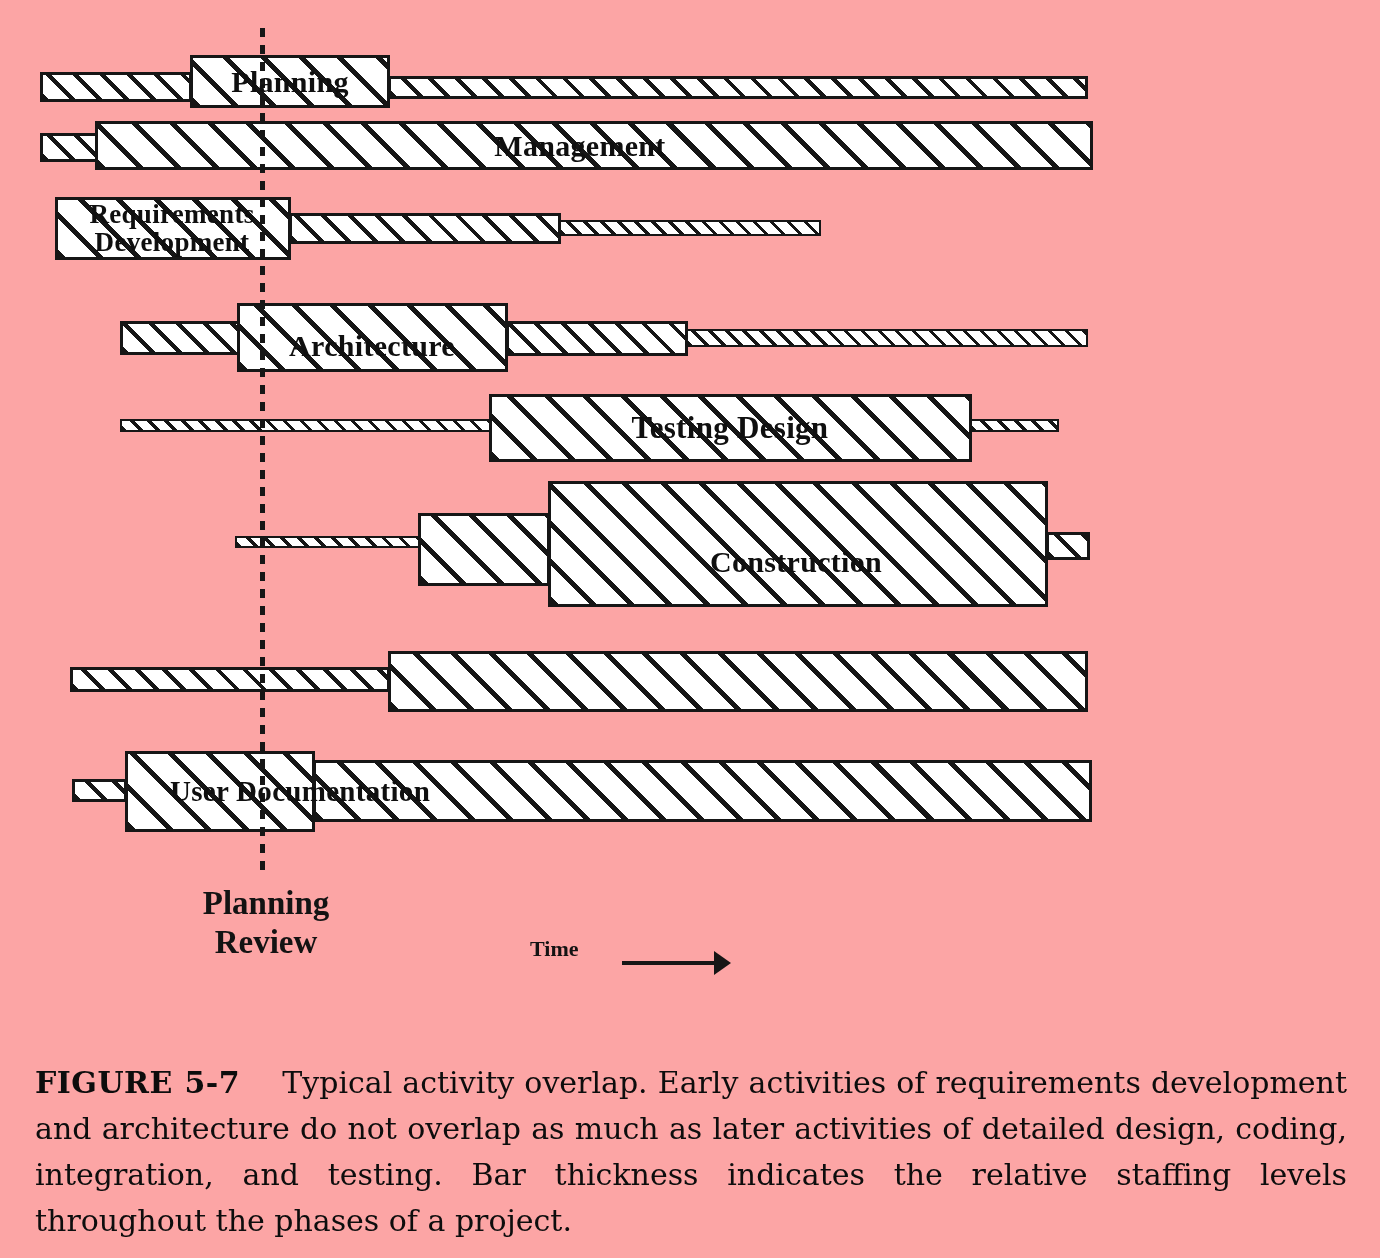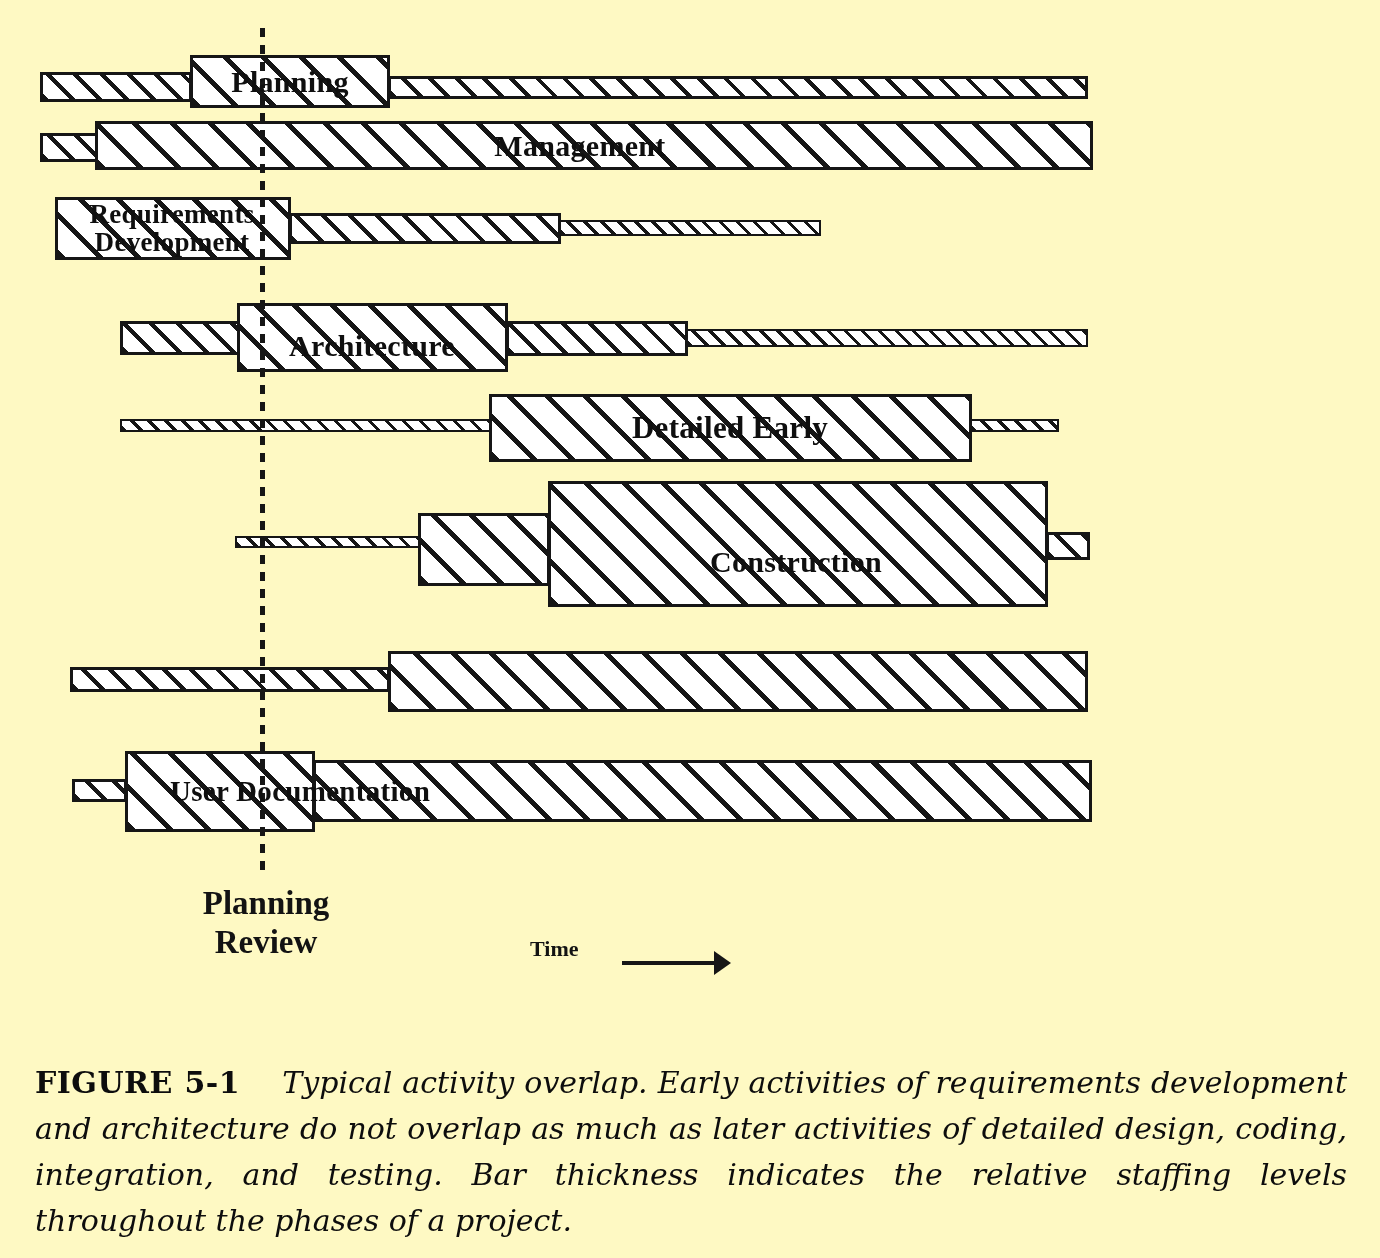--- a/index.html
+++ b/index.html
@@ -1,18 +1,18 @@
 <!DOCTYPE html>
 <html><head>
 <meta charset="utf-8">
 <style>
   html,body { margin:0; padding:0; background:#ffffff; }
   .page {
     position:relative; width:1380px; height:1258px;
-    background:#fef9c3; overflow:hidden;
+    background:#fca5a5; overflow:hidden;
     font-family:"Liberation Serif", serif; color:#131313;
   }
   .fig { position:absolute; left:0; top:0; width:1380px; height:1050px; }
 
   
   .seg {
     position:absolute; box-sizing:border-box; z-index:10;
     background-color:#ffffff; border:3px solid #161616;
   }
   .hatch-thin  { border-width:2px;
@@ -48,21 +48,21 @@
     position:absolute; left:714px; top:951px; width:0; height:0;
     border-left:17px solid #161616; border-top:12px solid transparent; border-bottom:12px solid transparent;
   }
 
   .caption {
     position:absolute; left:35px; top:1060px; width:1312px;
     font-family:"DejaVu Serif", serif; font-size:30px; line-height:46px;
     text-align:justify; color:#0d0d0d; margin:0;
   }
   .caption .fig-label { font-weight:bold; font-style:normal; letter-spacing:0.5px; margin-right:32px; }
-  .caption .fig-text  { font-style:italic; }
+  .caption .fig-text  { }
 </style>
 </head>
 <body>
 
 <div class="page">
 
   <div class="fig">
     <div class="dashed-line" style="left: 260px; top: 28px; height: 850px;"></div>
 
   <div class="seg hatch-med" style="left: 40px; top: 72px; width: 152px; height: 30px;"></div>
@@ -78,21 +78,21 @@
       <div class="act-label" style="left: 172px; top: 228px; font-size: 27px;">Requirements
 Development</div>
       <div class="seg hatch-med" style="left: 120px; top: 321px; width: 120px; height: 34px;"></div>
       <div class="seg hatch-thick" style="left: 237px; top: 303px; width: 271px; height: 69px;"></div>
       <div class="seg hatch-med" style="left: 506px; top: 321px; width: 182px; height: 35px;"></div>
       <div class="seg hatch-thin" style="left: 686px; top: 329px; width: 402px; height: 18px;"></div>
       <div class="act-label" style="left: 372px; top: 338px; font-size: 30px; margin-top: 8px;">Architecture</div>
       <div class="seg hatch-thin" style="left: 120px; top: 419px; width: 371px; height: 13px;"></div>
       <div class="seg hatch-thick" style="left: 489px; top: 394px; width: 483px; height: 68px;"></div>
       <div class="seg hatch-thin" style="left: 970px; top: 419px; width: 89px; height: 13px;"></div>
-      <div class="act-label" style="left: 730px; top: 428px; font-size: 31px;">Detailed Early</div>
+      <div class="act-label" style="left: 730px; top: 428px; font-size: 31px;">Testing Design</div>
       <div class="seg hatch-thin" style="left: 235px; top: 536px; width: 185px; height: 12px;"></div>
       <div class="seg hatch-thick" style="left: 418px; top: 513px; width: 132px; height: 73px;"></div>
       <div class="seg hatch-thick" style="left: 548px; top: 481px; width: 500px; height: 126px;"></div>
       <div class="seg hatch-med" style="left: 1046px; top: 532px; width: 44px; height: 28px;"></div>
       <div class="act-label" style="left: 796px; top: 562px; font-size: 30px;">Construction</div>
       <div class="seg hatch-med" style="left: 70px; top: 667px; width: 320px; height: 25px;"></div>
       <div class="seg hatch-thick" style="left: 388px; top: 651px; width: 700px; height: 61px;"></div>
       <div class="seg hatch-med" style="left: 72px; top: 779px; width: 55px; height: 23px;"></div>
       <div class="seg hatch-thick" style="left: 125px; top: 751px; width: 190px; height: 81px;"></div>
       <div class="seg hatch-thick" style="left: 313px; top: 760px; width: 779px; height: 62px;"></div>
@@ -104,17 +104,17 @@
     <span>Review</span>
   </div>
 
   <div class="time-label">Time</div>
   <div>
     <div class="time-arrow-line"></div>
     <div class="time-arrow-head"></div>
   </div>
 
   <p class="caption">
-    <span class="fig-label">FIGURE 5-1</span>
+    <span class="fig-label">FIGURE 5-7</span>
     <span class="fig-text">Typical activity overlap. Early activities of requirements development and architecture do not overlap as much as later activities of detailed design, coding, integration, and testing. Bar thickness indicates the relative staffing levels throughout the phases of a project.</span>
   </p>
 
 </div>
 
 </body></html>

